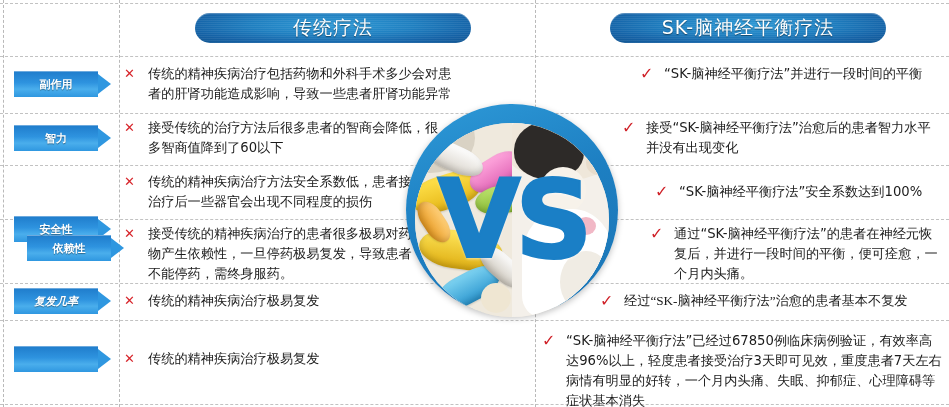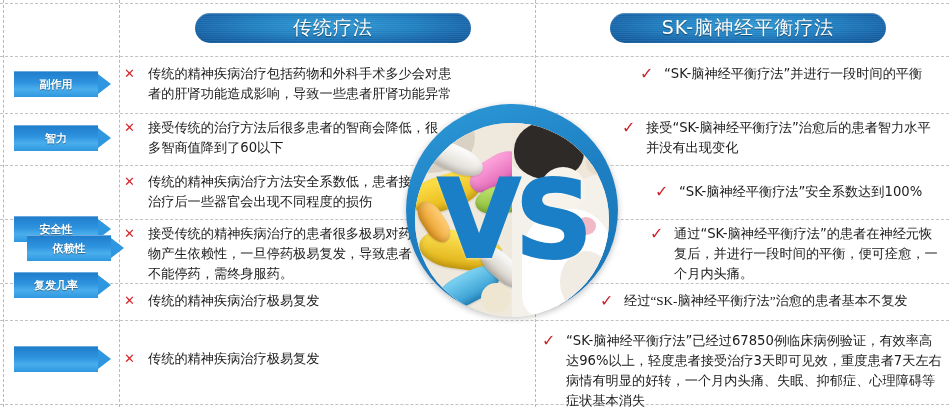--- a/index.html
+++ b/index.html
@@ -229,21 +229,21 @@
   </div>
   <div class="item" style="left:124px; top:224px; width:300px;">
     <span class="mark">✕</span>
     <span class="body">接受传统的精神疾病治疗的患者很多极易对药物产生依赖性，一旦停药极易复发，导致患者不能停药，需终身服药。</span>
   </div>
   <div class="item" style="left:650px; top:224px; width:290px;">
     <span class="mark check">✓</span>
     <span class="body">通过“SK-脑神经平衡疗法”的患者在神经元恢复后，并进行一段时间的平衡，便可痊愈，一个月内头痛。</span>
   </div>
 
-  <div class="tag" style="left:14px; top:272px;">
+  <div class="tag" style="left:14px; top:288px;font-style:italic;">
     <div class="body"></div>
     <div class="arrow"></div>
     <div class="txt">复发几率</div>
   </div>
   <div class="item" style="left:124px; top:291px; width:300px;">
     <span class="mark">✕</span>
     <span class="body">传统的精神疾病治疗极易复发</span>
   </div>
   <div class="item" style="left:600px; top:291px; width:345px;font-family:Liberation Serif, serif;">
     <span class="mark check">✓</span>

